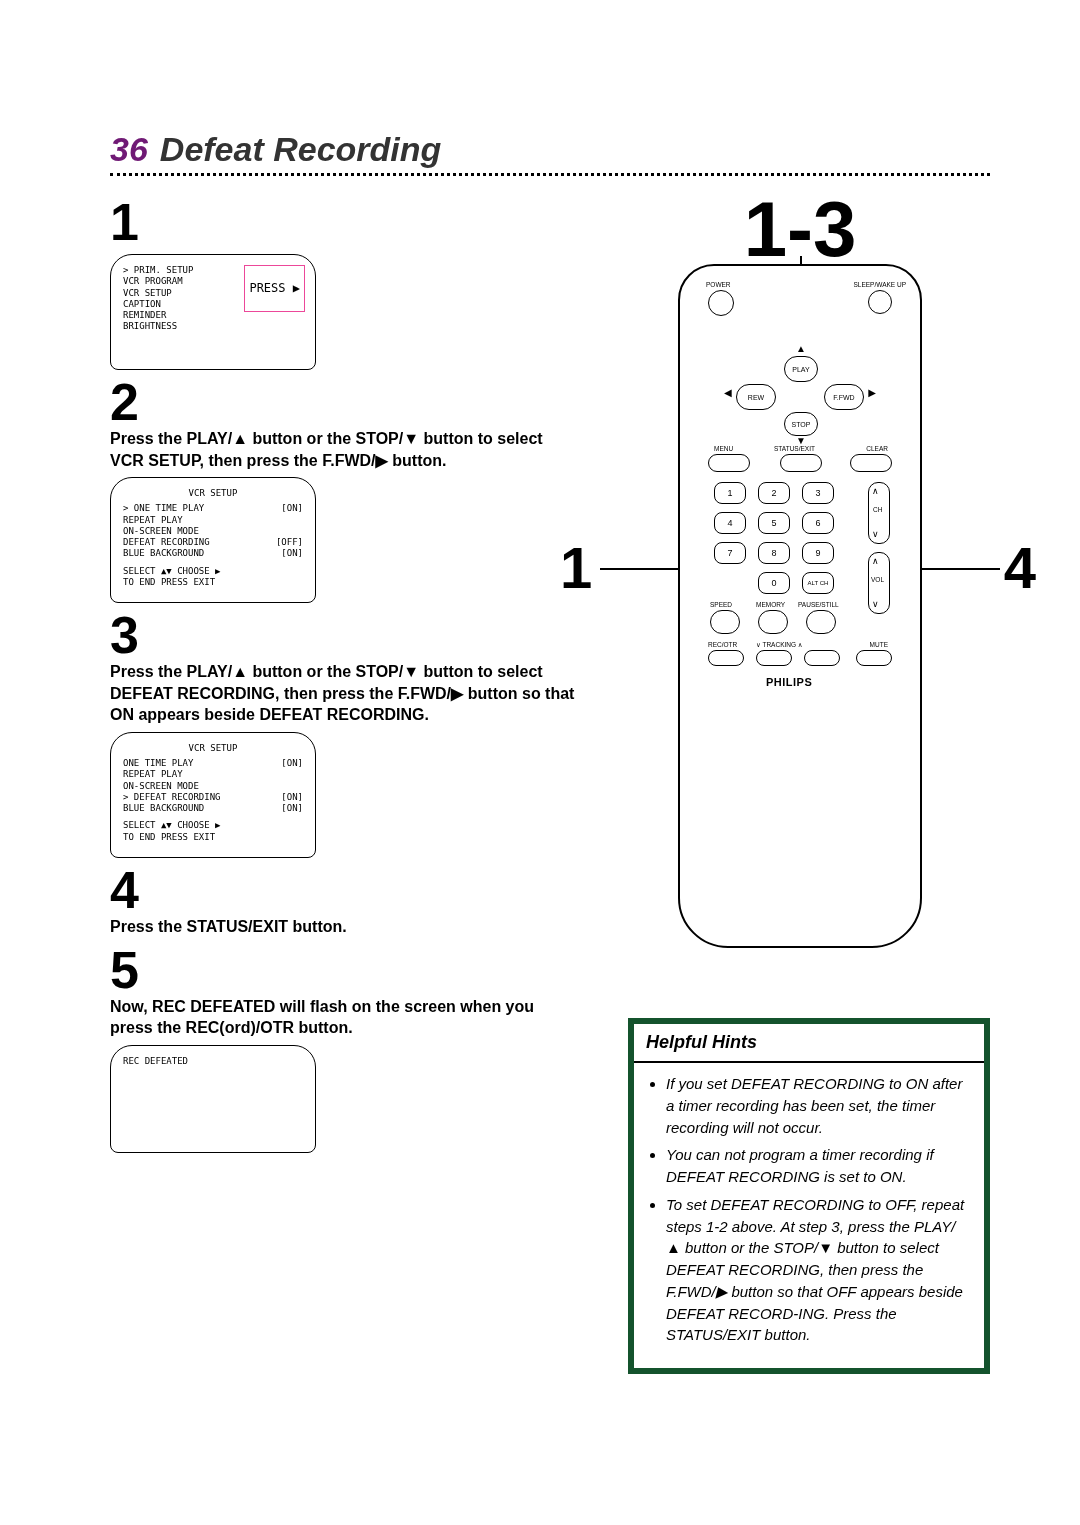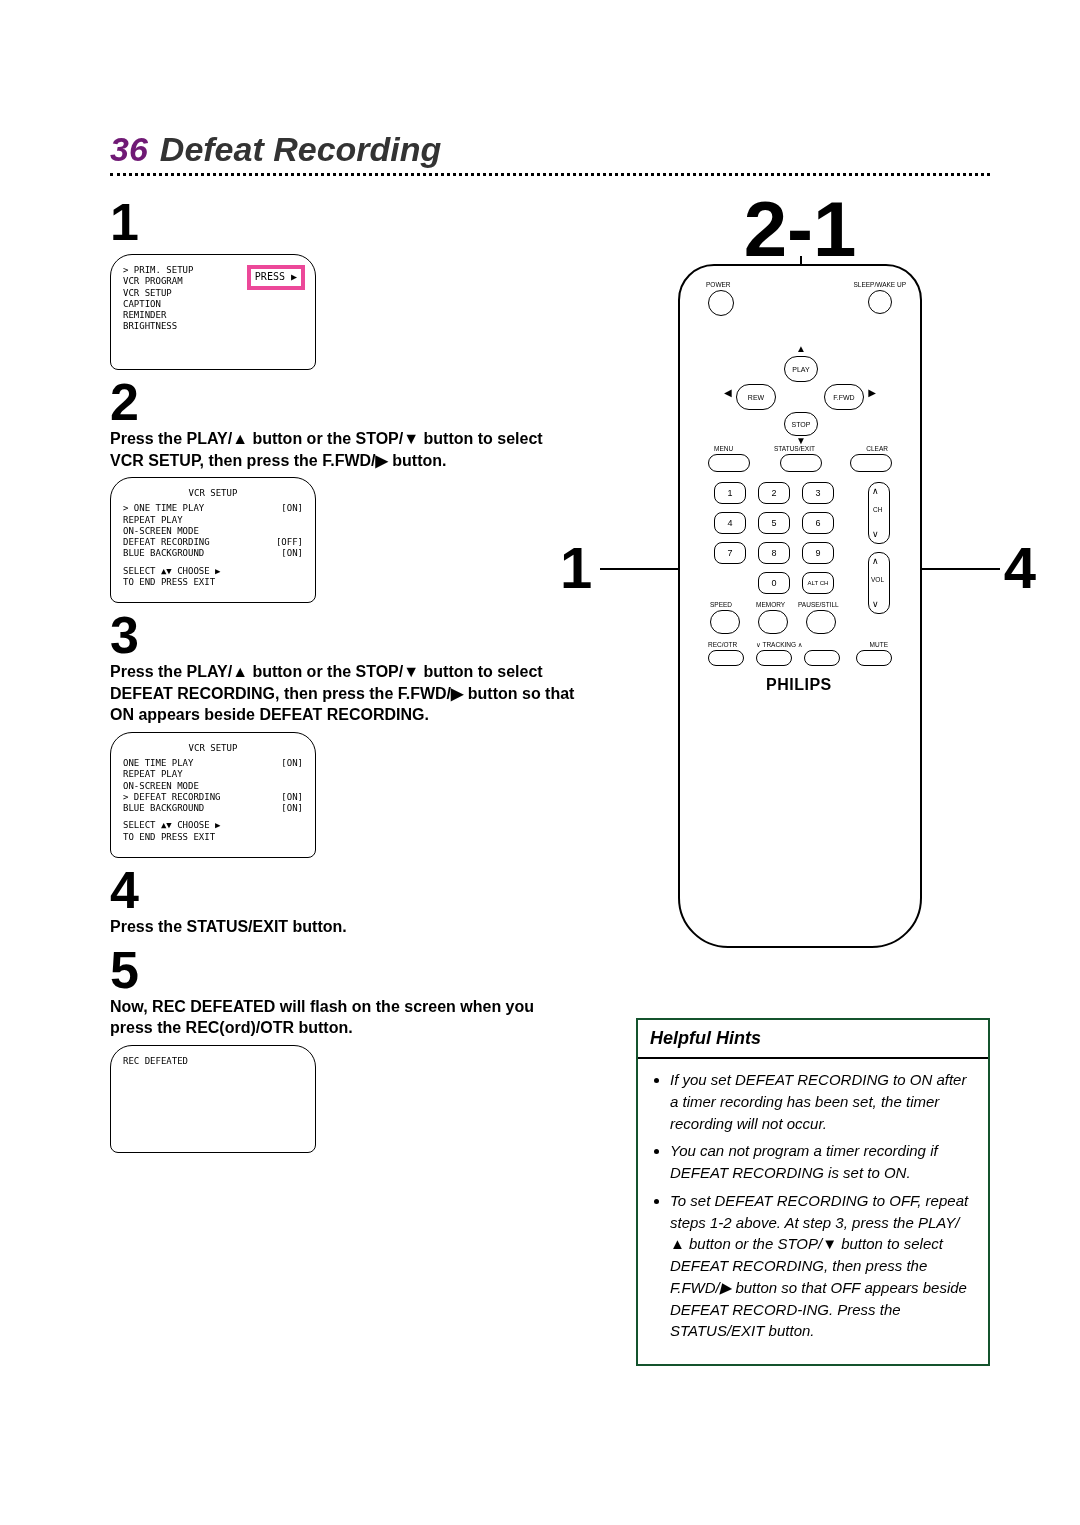--- a/index.html
+++ b/index.html
@@ -53,21 +53,21 @@
     margin-top: 6px;
     font-family: monospace;
     font-size: 9px;
     line-height: 1.25;
     position: relative;
   }
   .tvbox .hdr { text-align: center; font-size: 9px; margin-bottom: 4px; }
   .tvbox .row { display: flex; justify-content: space-between; }
   .tvbox .pressbox {
     position: absolute; right: 10px; top: 10px;
-    border: 4px solid #ec4899; padding: 2px 4px; font-size: 10px;
+    border: 1px solid #ec4899; padding: 15px 4px; font-size: 12px;
   }
   .tvbox .foot { margin-top: 6px; }
   .remote-wrap { position: relative; width: 380px; margin-left: auto; }
   .big23 {
     font-weight: bold;
     font-size: 78px;
     text-align: center;
     line-height: 1;
     margin-bottom: -4px;
   }
@@ -120,25 +120,25 @@
   }
   .tallpill {
     position: absolute;
     border: 1.5px solid #000;
     border-radius: 10px;
     width: 20px;
   }
   .brand {
     position: absolute;
     font-weight: bold;
-    font-size: 16px;
+    font-size: 11px;
     letter-spacing: 0.5px;
   }
   .hints {
-    border: 2px solid #14532d;
+    border: 6px solid #14532d;
     margin-top: 70px;
     padding: 0;
     width: 350px;
     margin-left: auto;
   }
   .hints-title {
     border-bottom: 2px solid #000;
     font-style: italic;
     font-weight: bold;
     font-size: 18px;
@@ -242,21 +242,21 @@
       <div class="bignum">5</div>
       <div class="stepbold">Now, REC DEFEATED will flash on the screen when you press the REC(ord)/OTR button.</div>
       <div class="tvbox" style="height:82px;">
         <div>REC DEFEATED</div>
       </div>
 
     </div>
 
     <div class="rightwrap">
       <div class="remote-wrap">
-        <div class="big23">2-1</div>
+        <div class="big23">1-3</div>
         <div class="big23-line"></div>
         <div class="big1">1</div>
         <div class="hline1"></div>
         <div class="big4">4</div>
         <div class="hline4"></div>
 
         <div class="remote">
 
           <div class="lbl" style="left:26px;top:16px;">POWER</div>
           <div class="circ" style="left:28px;top:24px;width:24px;height:24px;"></div>

